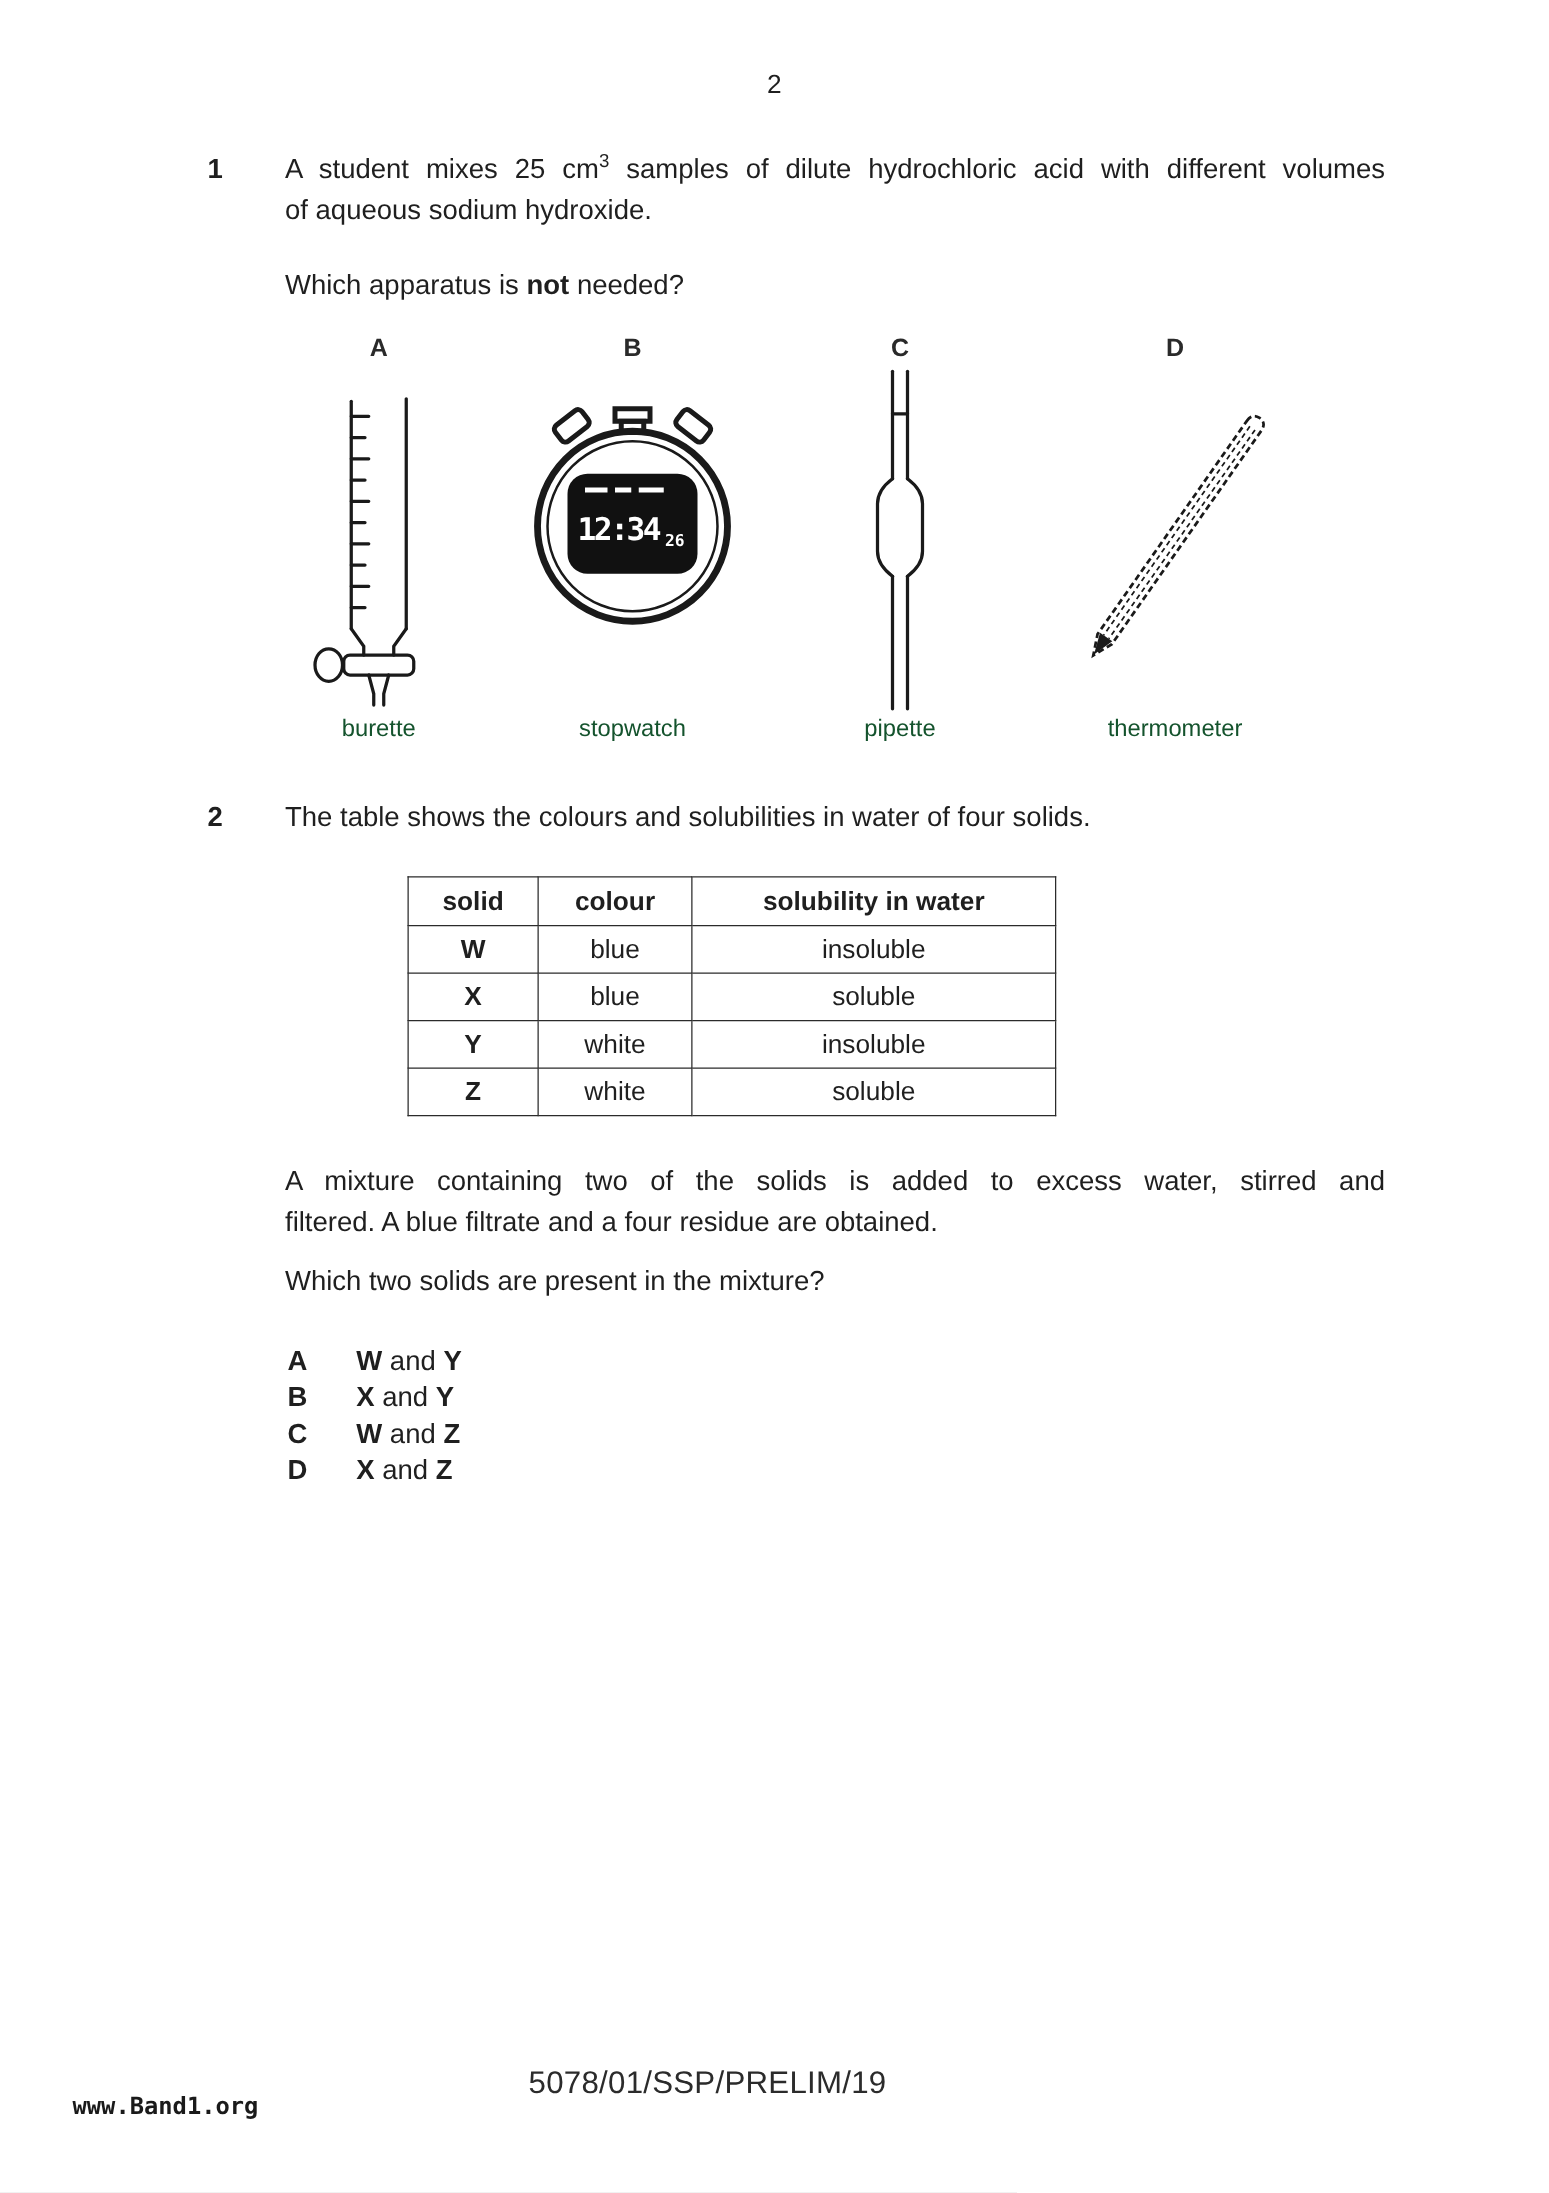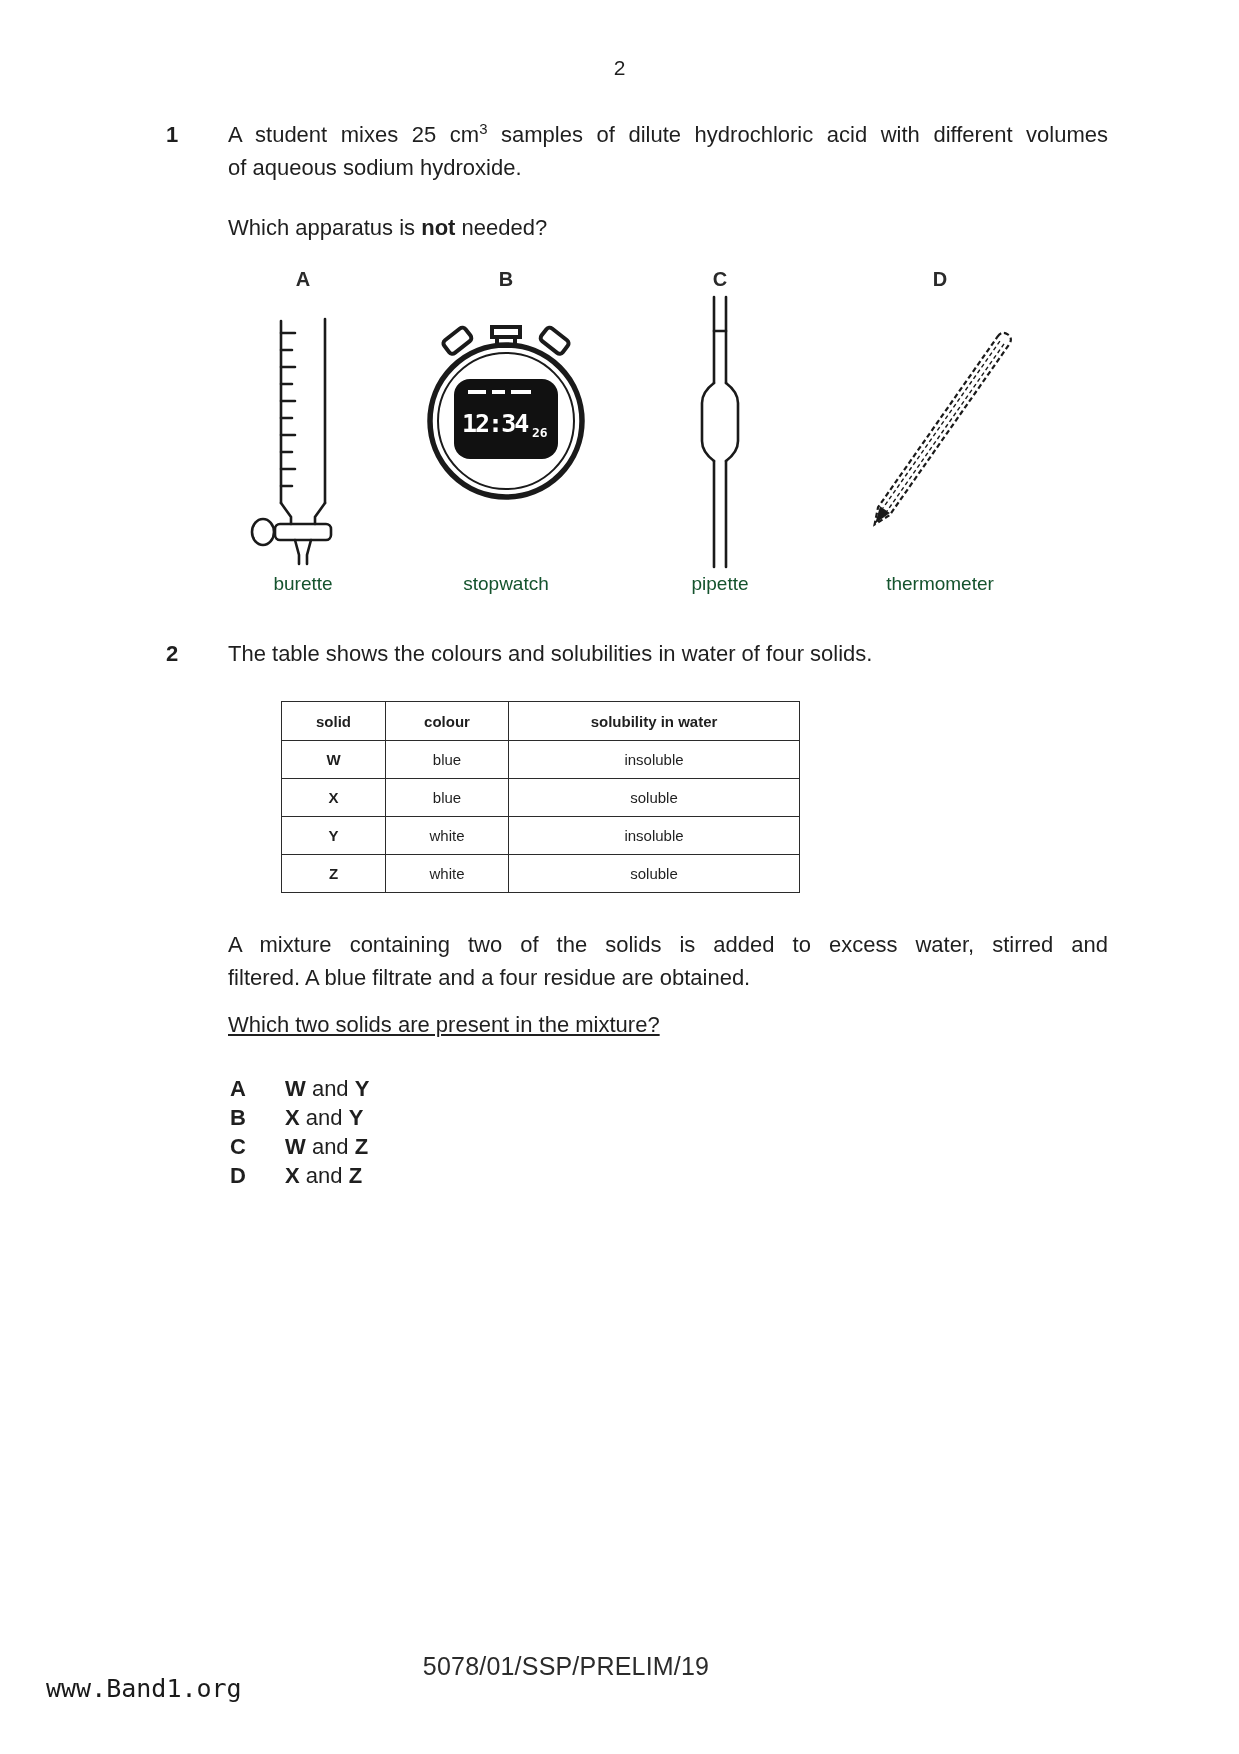--- a/index.html
+++ b/index.html
@@ -39,62 +39,63 @@
   .appcol.b { left: 178px; }
   .appcol.c { left: 392px; }
   .appcol.d { left: 612px; }
   .app-letter { text-align: center; font-weight: bold; font-size: 20px; height: 28px; color: #2a2a2a; }
   .app-draw { display: block; margin: 0 auto; }
   .app-label { text-align: center; font-size: 19px; color: #14532d; height: 28px; line-height: 26px; }
 
   .soltable {
     border-collapse: collapse;
     margin-top: 31px;
-    margin-left: 53px;
-    font-size: 15px;
+    margin-left: 98px;
+    font-size: 21px;
   }
   .soltable th, .soltable td {
     border: 1.6px solid #2b2b2b;
     text-align: center;
     vertical-align: middle;
     padding: 0;
   }
   .soltable th { font-weight: bold; height: 38px; }
   .soltable td { height: 37px; font-weight: normal; }
   .soltable .c-solid { width: 103px; }
   .soltable .c-colour { width: 122px; }
   .soltable .c-sol { width: 290px; text-align: center; }
   .soltable td.c-solid { font-weight: bold; }
 
   .q2para { margin-top: 35px; }
-  .q2question { margin-top: 14px; text-decoration: underline; }
+  .q2question { margin-top: 14px; }
 
   .options { margin-top: 33px; }
   .opt { display: flex; line-height: 29px; font-size: 22px; }
   .opt-letter { width: 55px; flex: 0 0 55px; font-weight: bold; padding-left: 2px; }
   .opt-text .conj { font-weight: normal; }
 
   .footer-code {
     position: absolute;
     top: 1652px;
     left: 566px;
     transform: translateX(-50%);
     font-size: 25px;
     color: #2b2b2b;
     letter-spacing: 0.2px;
     white-space: nowrap;
   }
   .footer-site {
     position: absolute;
     top: 1674px;
-    left: 46px;
+    left: 58px;
     font-family: "DejaVu Sans Mono", monospace;
-    font-size: 25px;
+    font-size: 19px;
     color: #1a1a1a;
     white-space: nowrap;
+    font-weight: bold;
   }
   svg .ink { stroke: #1a1a1a; fill: none; stroke-linecap: round; }
 </style>
 </head>
 <body>
 
 <div class="page">
 
   <div class="pageno">2</div>
 

